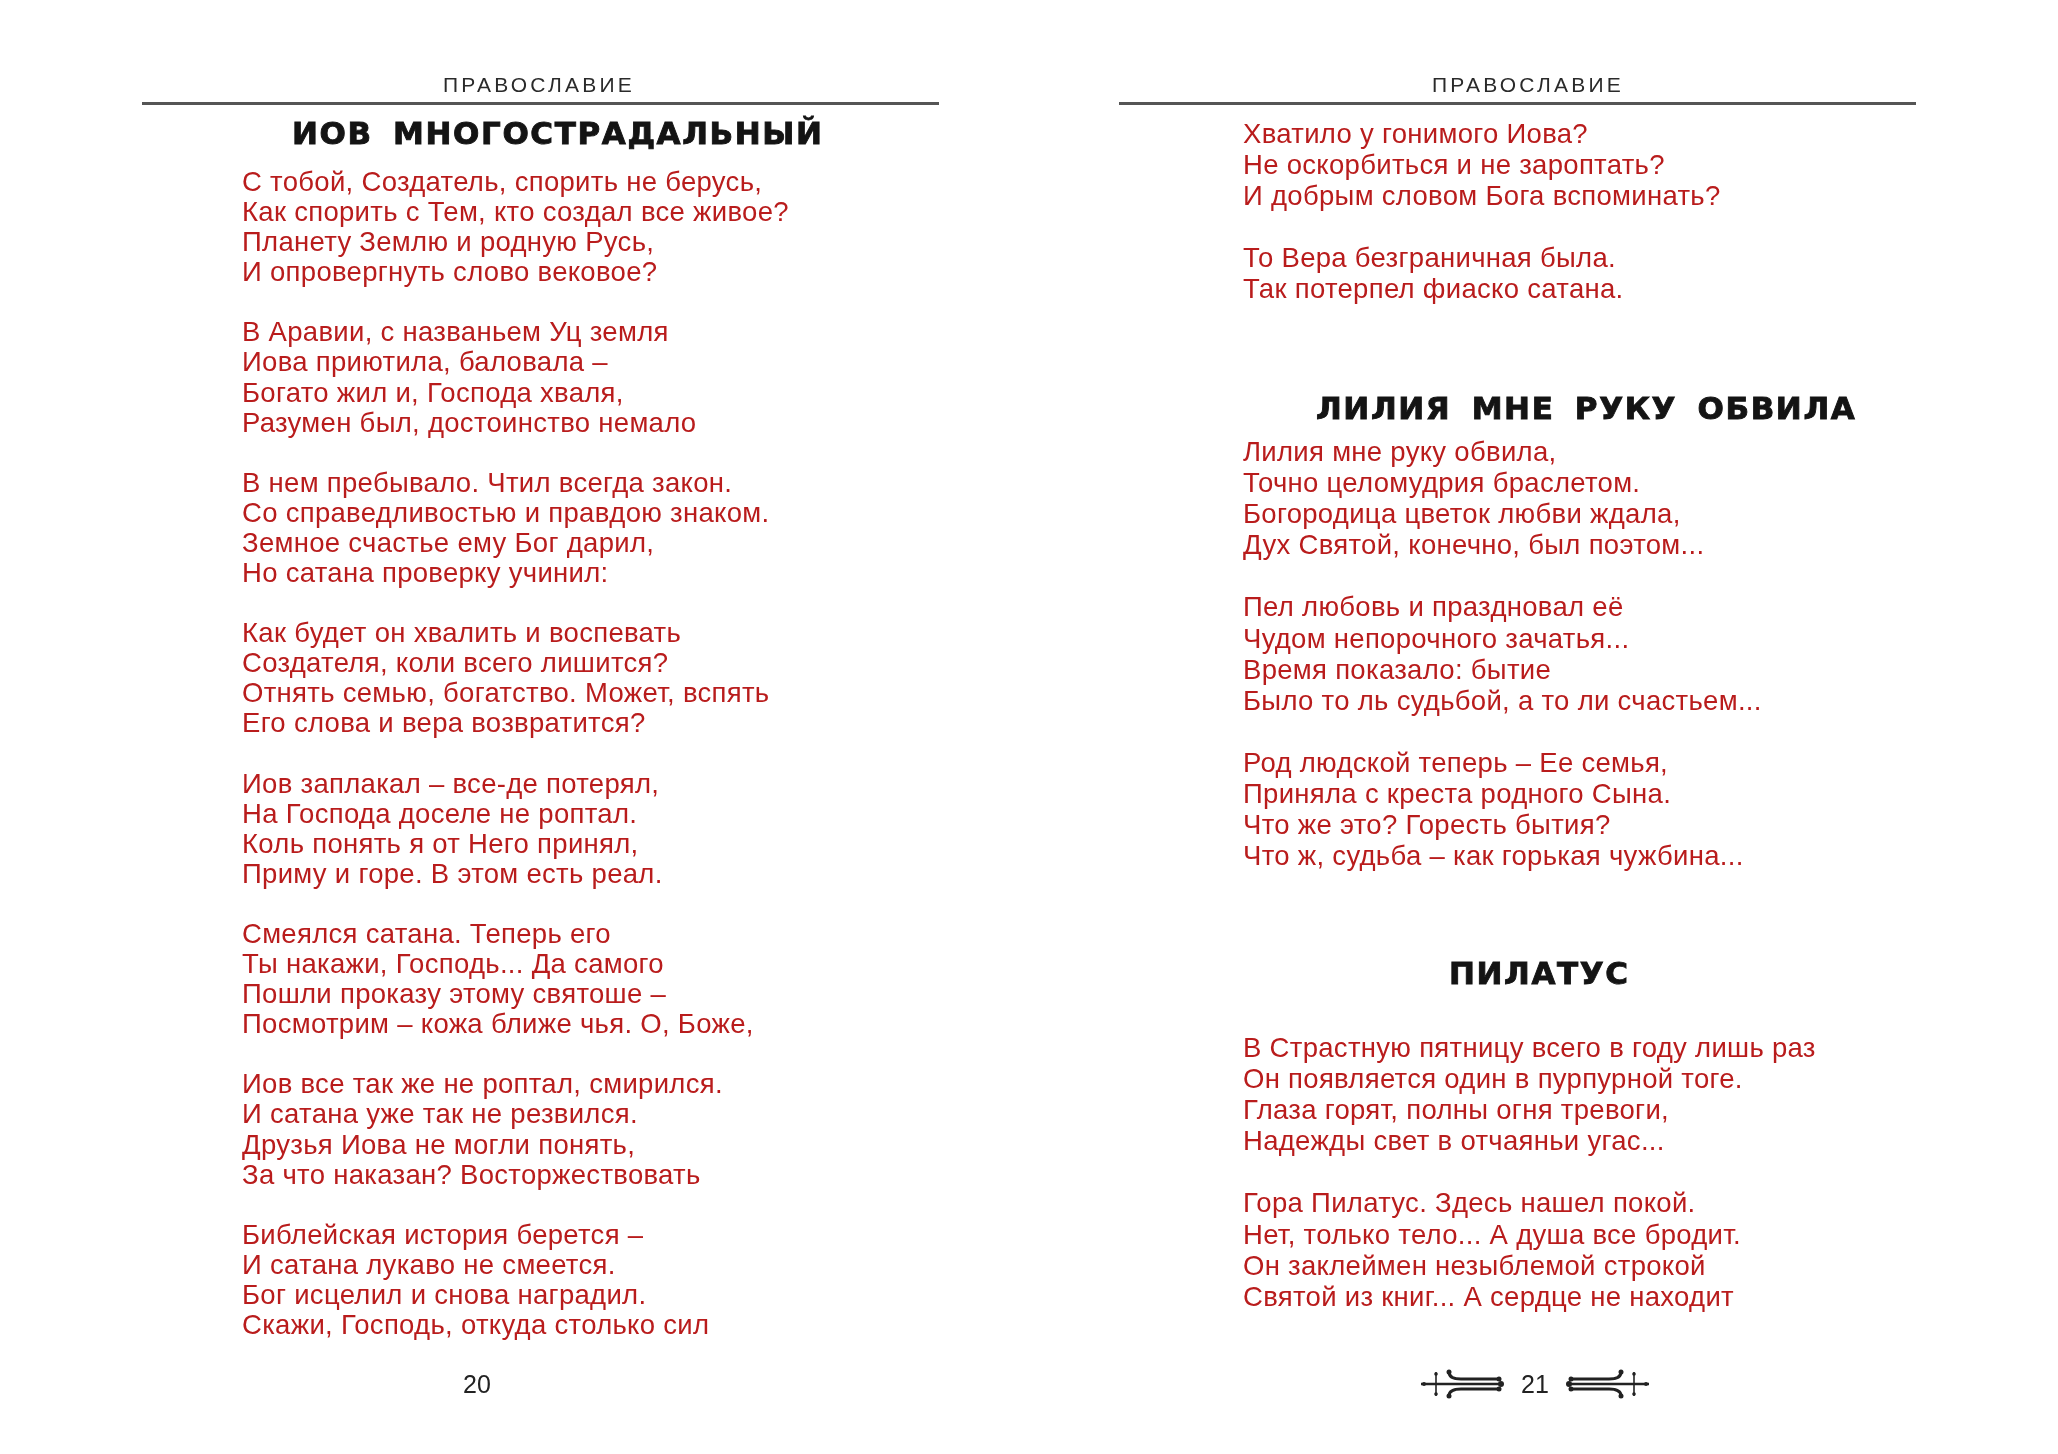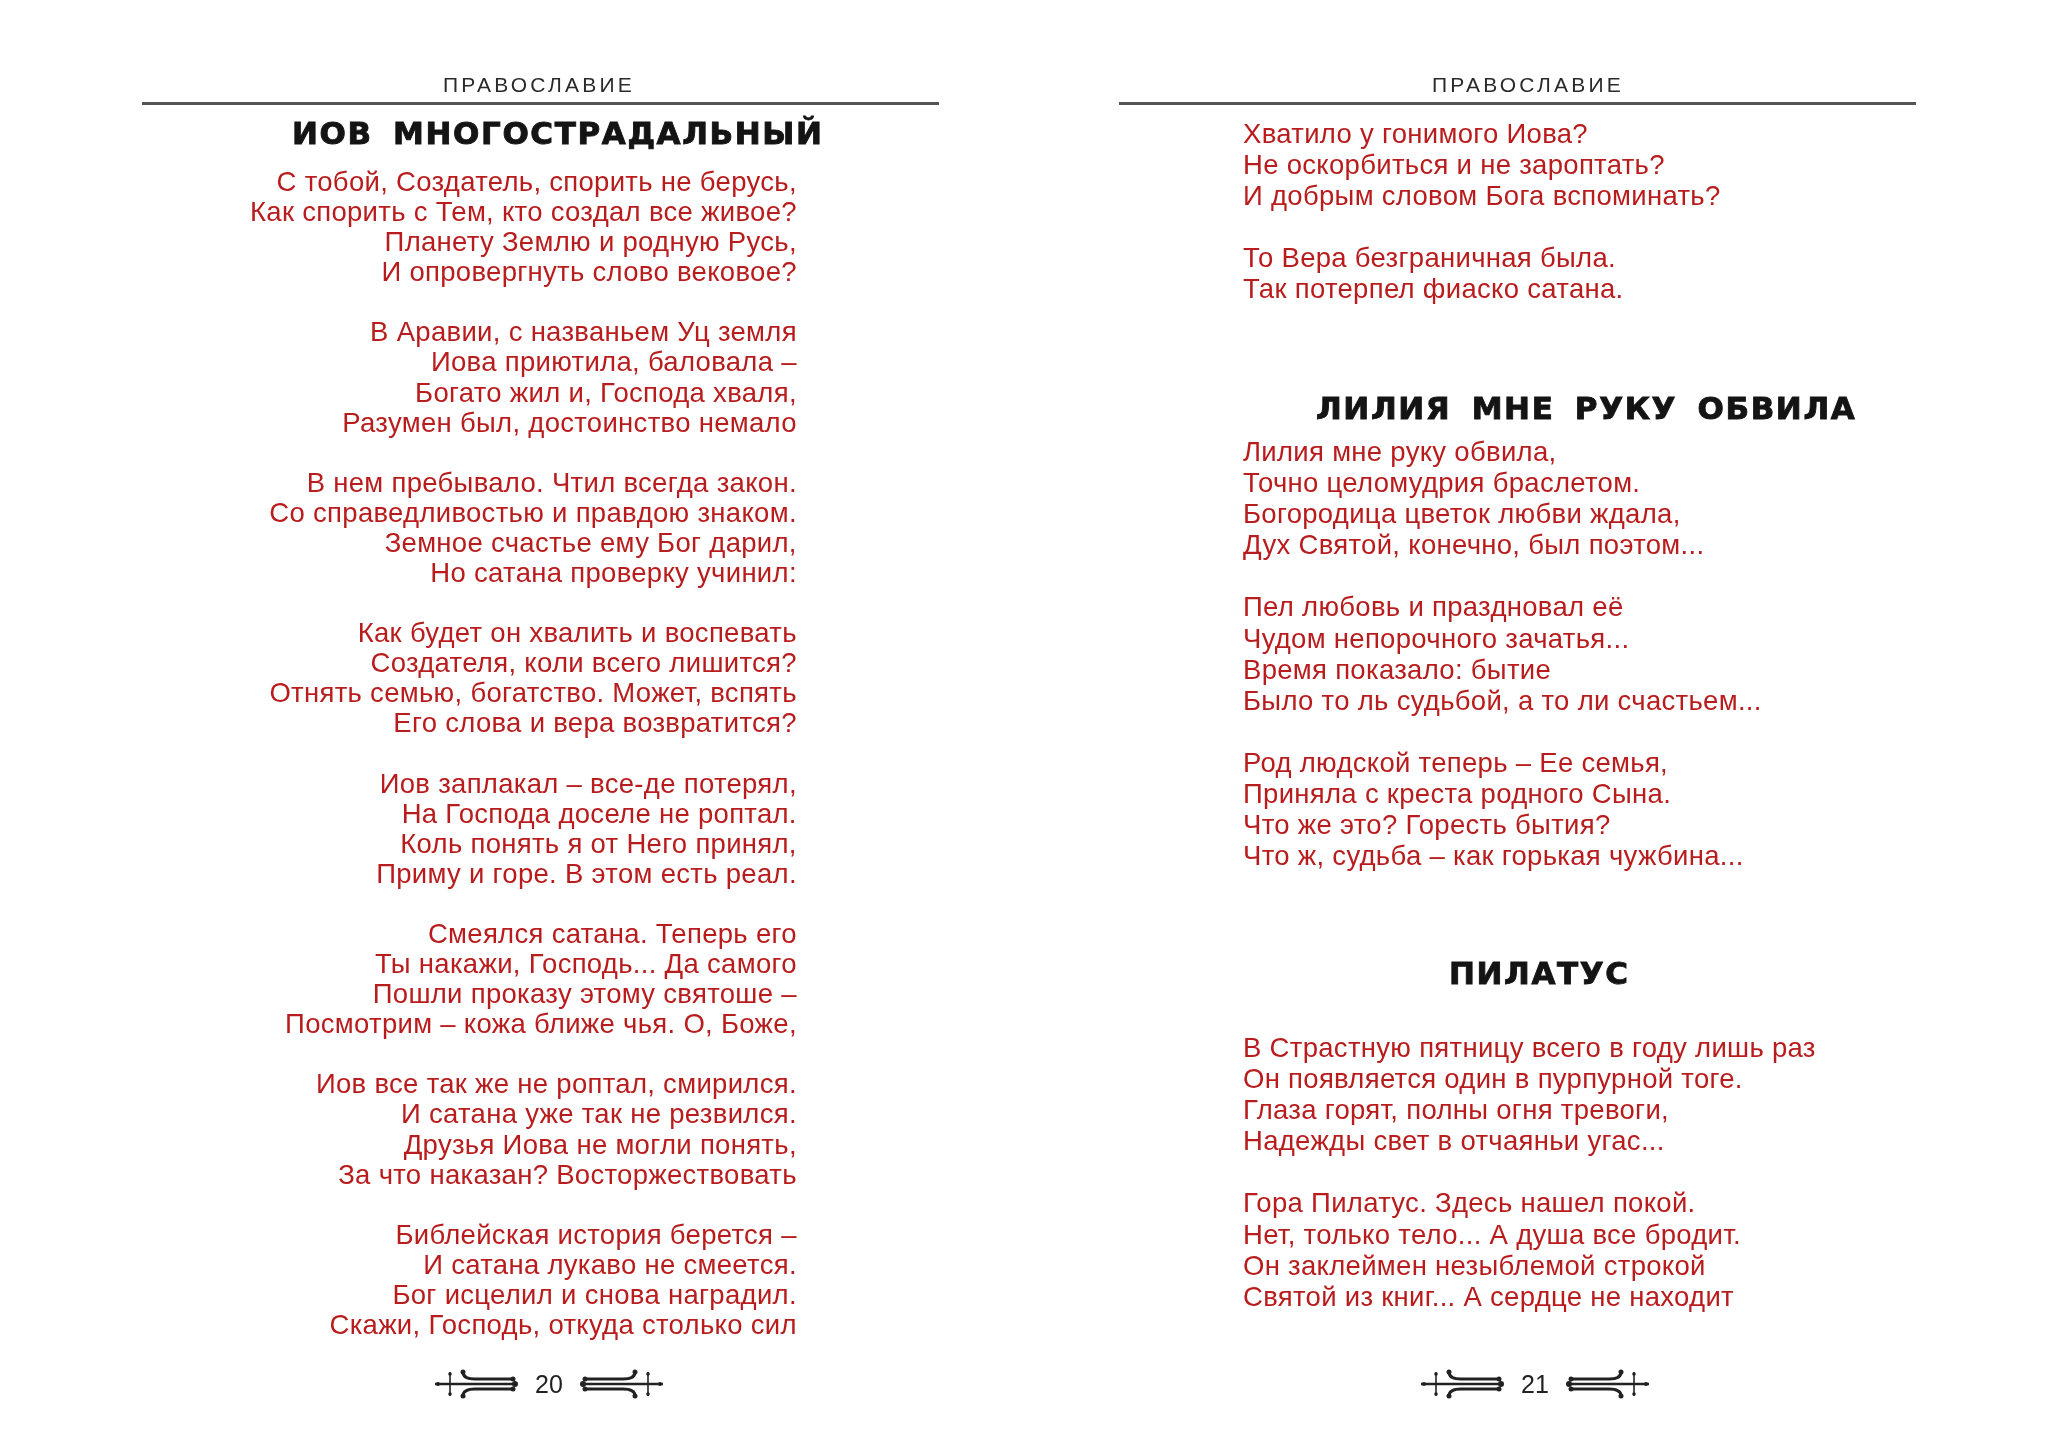--- a/index.html
+++ b/index.html
@@ -29,21 +29,21 @@
 </style>
 </head>
 <body>
 
 <div class="page page-left">
   <div class="running-head" style="left:443px;">ПРАВОСЛАВИЕ</div>
   <div class="rule" style="left:142px; width:797px;"></div>
 
   <div class="title" style="left:292px; top:115px;">ИОВ МНОГОСТРАДАЛЬНЫЙ</div>
 
-  <div class="poem" id="poem-left" style="left:250px; top:167px;text-align:right;">
+  <div class="poem" id="poem-left" style="left:242px; top:167px;">
       <span class="line">С тобой, Создатель, спорить не берусь,</span>
       <span class="line">Как спорить с Тем, кто создал все живое?</span>
       <span class="line">Планету Землю и родную Русь,</span>
       <span class="line">И опровергнуть слово вековое?</span>
       <span class="gap"></span>
       <span class="line">В Аравии, с названьем Уц земля</span>
       <span class="line">Иова приютила, баловала –</span>
       <span class="line">Богато жил и, Господа хваля,</span>
       <span class="line">Разумен был, достоинство немало</span>
       <span class="gap"></span>
@@ -71,21 +71,21 @@
       <span class="line">И сатана уже так не резвился.</span>
       <span class="line">Друзья Иова не могли понять,</span>
       <span class="line">За что наказан? Восторжествовать</span>
       <span class="gap"></span>
       <span class="line">Библейская история берется –</span>
       <span class="line">И сатана лукаво не смеется.</span>
       <span class="line">Бог исцелил и снова наградил.</span>
       <span class="line">Скажи, Господь, откуда столько сил</span>
     </div>
 
-  <div class="folio" style="left:433px;">
+  <div class="folio" style="left:433px;flex-direction:column;">
     <svg class="orn" viewBox="0 0 88 32">
       <line x1="2" y1="16" x2="82" y2="16" stroke="#222" stroke-width="2.4"></line>
       <line x1="17" y1="4" x2="17" y2="28" stroke="#222" stroke-width="1.6"></line>
       <circle cx="17" cy="6" r="1.8" fill="#222"></circle>
         <circle cx="17" cy="26" r="1.8" fill="#222"></circle>
       <circle cx="5" cy="16" r="2" fill="#222"></circle>
         <circle cx="82" cy="16" r="3" fill="#222"></circle>
       <path d="M30 4 Q30 11 42 11 L80 11" stroke="#222" stroke-width="3" fill="none"></path>
       <path d="M30 28 Q30 21 42 21 L80 21" stroke="#222" stroke-width="3" fill="none"></path>
       <circle cx="30" cy="4" r="2.5" fill="#222"></circle>

